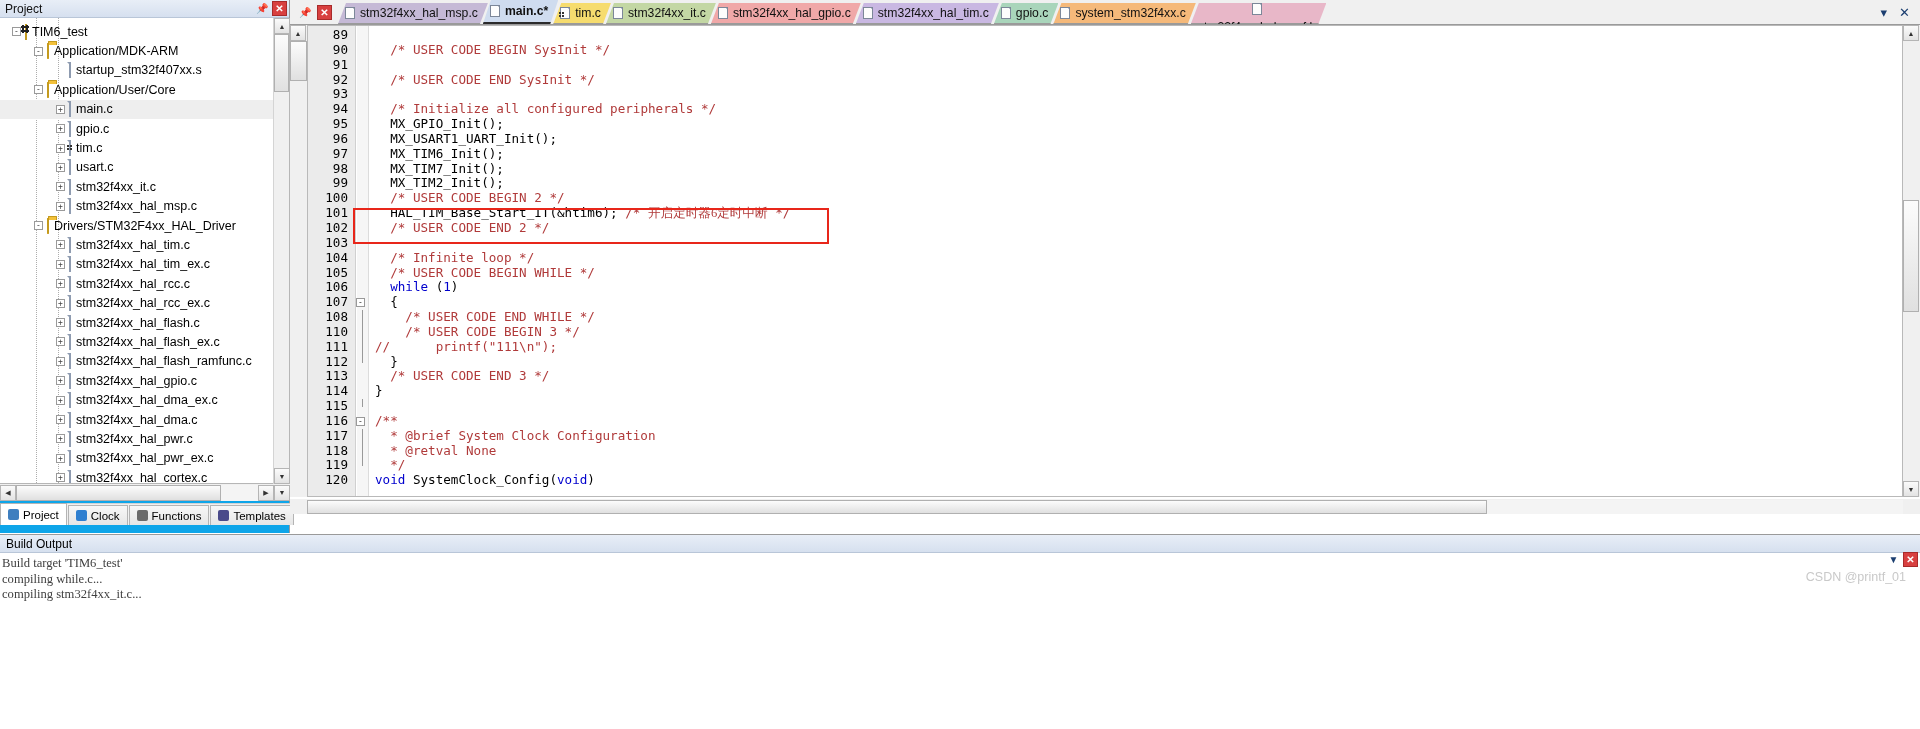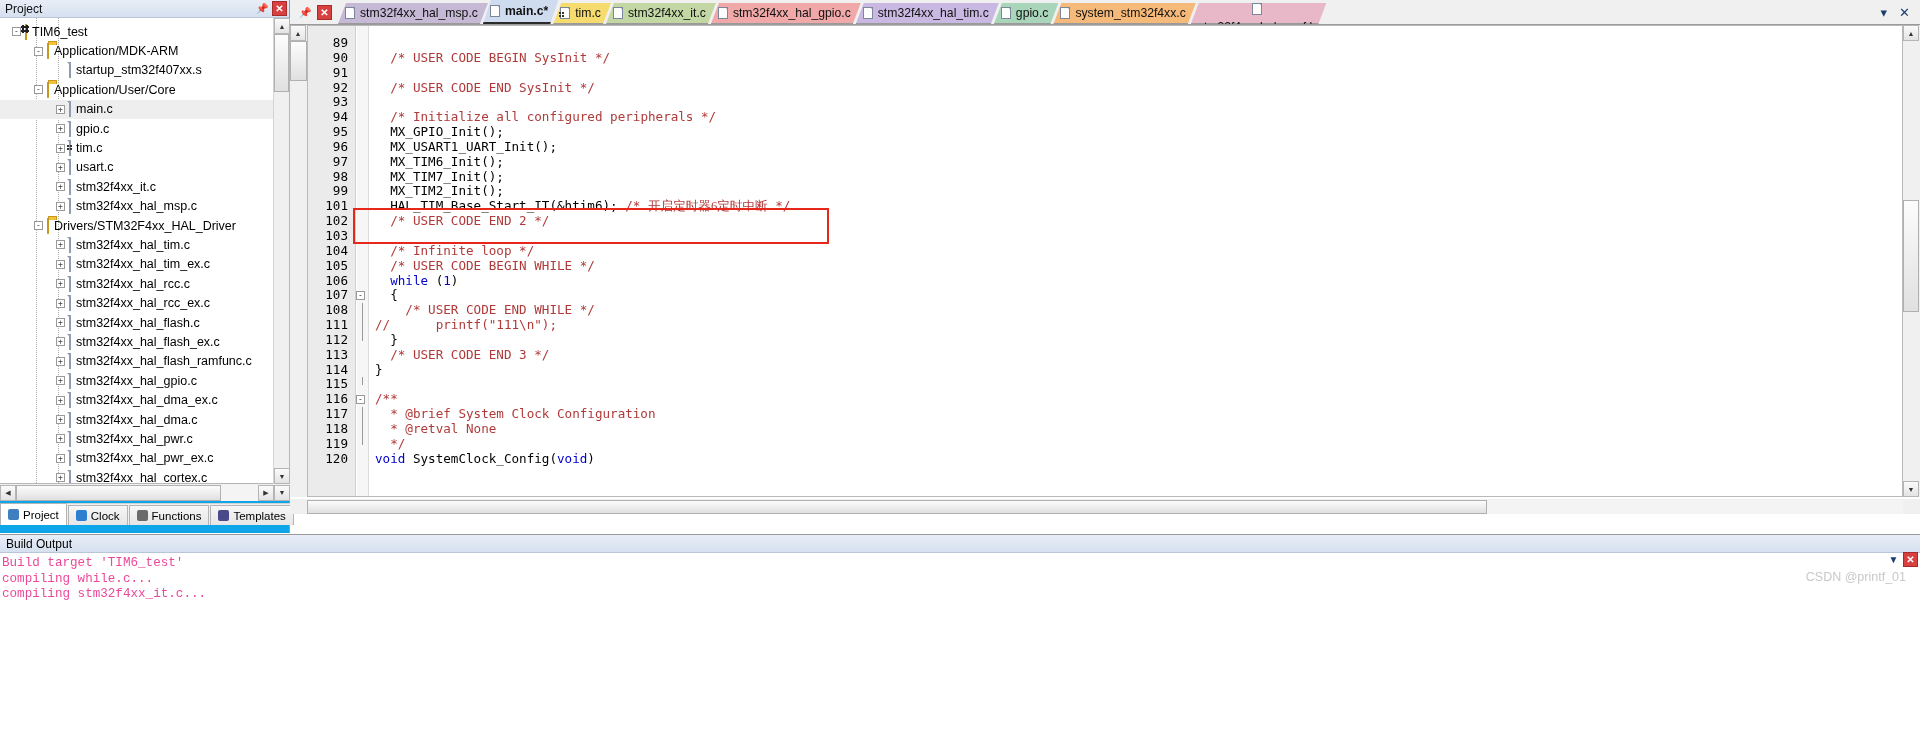--- a/index.html
+++ b/index.html
@@ -337,25 +337,25 @@
     border-top: 1px solid #9a9a9a;
     border-bottom: 1px solid #b9c6d8;
     display: flex; align-items: center;
     padding-left: 6px;
     font-size: 12px;
   }
   #build-body {
     position: absolute; left: 0; top: 553px;
     width: 1920px; height: 176px;
     background: #ffffff;
-    font-family: Liberation Mono, monospace;
+    font-family: Liberation Serif, serif;
     font-size: 12.6px;
     line-height: 15.5px;
     padding: 3px 0 0 2px;
-    color: #ec4899;
+    color: #404040;
     overflow: hidden;
   }
   #win-btns {
     position: absolute; right: 2px; top: 552px;
     display: flex; gap: 2px; z-index: 30;
   }
   #watermark {
     position: absolute; right: 14px; top: 570px;
     font-size: 12.5px; color: #c9c9c9;
     font-family: "Liberation Sans", sans-serif;
@@ -589,40 +589,42 @@
   <div id="editor-area">
 
     <div id="ed-vscroll-left">
       <div class="sb-btn">▲</div>
       <div class="sb-thumb" style="height:40px;"></div>
     </div>
 
     <div id="code-wrap">
       <div id="gutter"></div>
       <div id="fold-col"></div>
-      <div id="code-lines" style="position:relative;padding-top:10px;">
+      <div id="code-lines" style="position:relative;padding-top:2px;">
           <div class="code-line"><span class="ln">89</span><span class="foldcell"></span><span class="codetext"></span></div>
           <div class="code-line"><span class="ln">90</span><span class="foldcell"></span><span class="codetext"><span class="c-plain">  </span><span class="c-comment">/* USER CODE BEGIN SysInit */</span></span></div>
           <div class="code-line"><span class="ln">91</span><span class="foldcell"></span><span class="codetext"></span></div>
           <div class="code-line"><span class="ln">92</span><span class="foldcell"></span><span class="codetext"><span class="c-plain">  </span><span class="c-comment">/* USER CODE END SysInit */</span></span></div>
           <div class="code-line"><span class="ln">93</span><span class="foldcell"></span><span class="codetext"></span></div>
           <div class="code-line"><span class="ln">94</span><span class="foldcell"></span><span class="codetext"><span class="c-plain">  </span><span class="c-comment">/* Initialize all configured peripherals */</span></span></div>
           <div class="code-line"><span class="ln">95</span><span class="foldcell"></span><span class="codetext"><span class="c-plain">  MX_GPIO_Init();</span></span></div>
           <div class="code-line"><span class="ln">96</span><span class="foldcell"></span><span class="codetext"><span class="c-plain">  MX_USART1_UART_Init();</span></span></div>
           <div class="code-line"><span class="ln">97</span><span class="foldcell"></span><span class="codetext"><span class="c-plain">  MX_TIM6_Init();</span></span></div>
           <div class="code-line"><span class="ln">98</span><span class="foldcell"></span><span class="codetext"><span class="c-plain">  MX_TIM7_Init();</span></span></div>
           <div class="code-line"><span class="ln">99</span><span class="foldcell"></span><span class="codetext"><span class="c-plain">  MX_TIM2_Init();</span></span></div>
+          <div class="code-line"><span class="ln">100</span><span class="foldcell"></span><span class="codetext"><span class="c-plain">  </span><span class="c-comment">/* USER CODE BEGIN 2 */</span></span></div>
           <div class="code-line"><span class="ln">101</span><span class="foldcell"></span><span class="codetext"><span class="c-plain">  HAL_TIM_Base_Start_IT(&amp;htim6); </span><span class="c-comment">/* </span><span class="c-cn">开启定时器6定时中断</span><span class="c-comment"> */</span></span></div>
           <div class="code-line"><span class="ln">102</span><span class="foldcell"></span><span class="codetext"><span class="c-plain">  </span><span class="c-comment">/* USER CODE END 2 */</span></span></div>
           <div class="code-line"><span class="ln">103</span><span class="foldcell"></span><span class="codetext"></span></div>
           <div class="code-line"><span class="ln">104</span><span class="foldcell"></span><span class="codetext"><span class="c-plain">  </span><span class="c-comment">/* Infinite loop */</span></span></div>
           <div class="code-line"><span class="ln">105</span><span class="foldcell"></span><span class="codetext"><span class="c-plain">  </span><span class="c-comment">/* USER CODE BEGIN WHILE */</span></span></div>
           <div class="code-line"><span class="ln">106</span><span class="foldcell"></span><span class="codetext"><span class="c-plain">  </span><span class="c-kw">while</span><span class="c-plain"> (</span><span class="c-num">1</span><span class="c-plain">)</span></span></div>
           <div class="code-line"><span class="ln">107</span><span class="foldcell"><span class="foldbox">-</span></span><span class="codetext"><span class="c-plain">  {</span></span></div>
           <div class="code-line"><span class="ln">108</span><span class="foldcell"><span class="foldbar"></span></span><span class="codetext"><span class="c-plain">    </span><span class="c-comment">/* USER CODE END WHILE */</span></span></div>
+          <div class="code-line"><span class="ln">110</span><span class="foldcell"><span class="foldbar"></span></span><span class="codetext"><span class="c-plain">    </span><span class="c-comment">/* USER CODE BEGIN 3 */</span></span></div>
           <div class="code-line"><span class="ln">111</span><span class="foldcell"><span class="foldbar"></span></span><span class="codetext"><span class="c-comment">//</span><span class="c-comment">      printf("111\n");</span></span></div>
           <div class="code-line"><span class="ln">112</span><span class="foldcell"><span class="foldbar" style="height: 8px;"></span></span><span class="codetext"><span class="c-plain">  }</span></span></div>
           <div class="code-line"><span class="ln">113</span><span class="foldcell"></span><span class="codetext"><span class="c-plain">  </span><span class="c-comment">/* USER CODE END 3 */</span></span></div>
           <div class="code-line"><span class="ln">114</span><span class="foldcell"></span><span class="codetext"><span class="c-plain">}</span></span></div>
           <div class="code-line"><span class="ln">115</span><span class="foldcell"><span class="foldbar" style="height: 8px;"></span></span><span class="codetext"></span></div>
           <div class="code-line"><span class="ln">116</span><span class="foldcell"><span class="foldbox">-</span></span><span class="codetext"><span class="c-comment">/**</span></span></div>
           <div class="code-line"><span class="ln">117</span><span class="foldcell"><span class="foldbar"></span></span><span class="codetext"><span class="c-comment">  * @brief System Clock Configuration</span></span></div>
           <div class="code-line"><span class="ln">118</span><span class="foldcell"><span class="foldbar"></span></span><span class="codetext"><span class="c-comment">  * @retval None</span></span></div>
           <div class="code-line"><span class="ln">119</span><span class="foldcell"><span class="foldbar" style="height: 8px;"></span></span><span class="codetext"><span class="c-comment">  */</span></span></div>
           <div class="code-line"><span class="ln">120</span><span class="foldcell"></span><span class="codetext"><span class="c-kw">void</span><span class="c-plain"> SystemClock_Config(</span><span class="c-kw">void</span><span class="c-plain">)</span></span></div>

